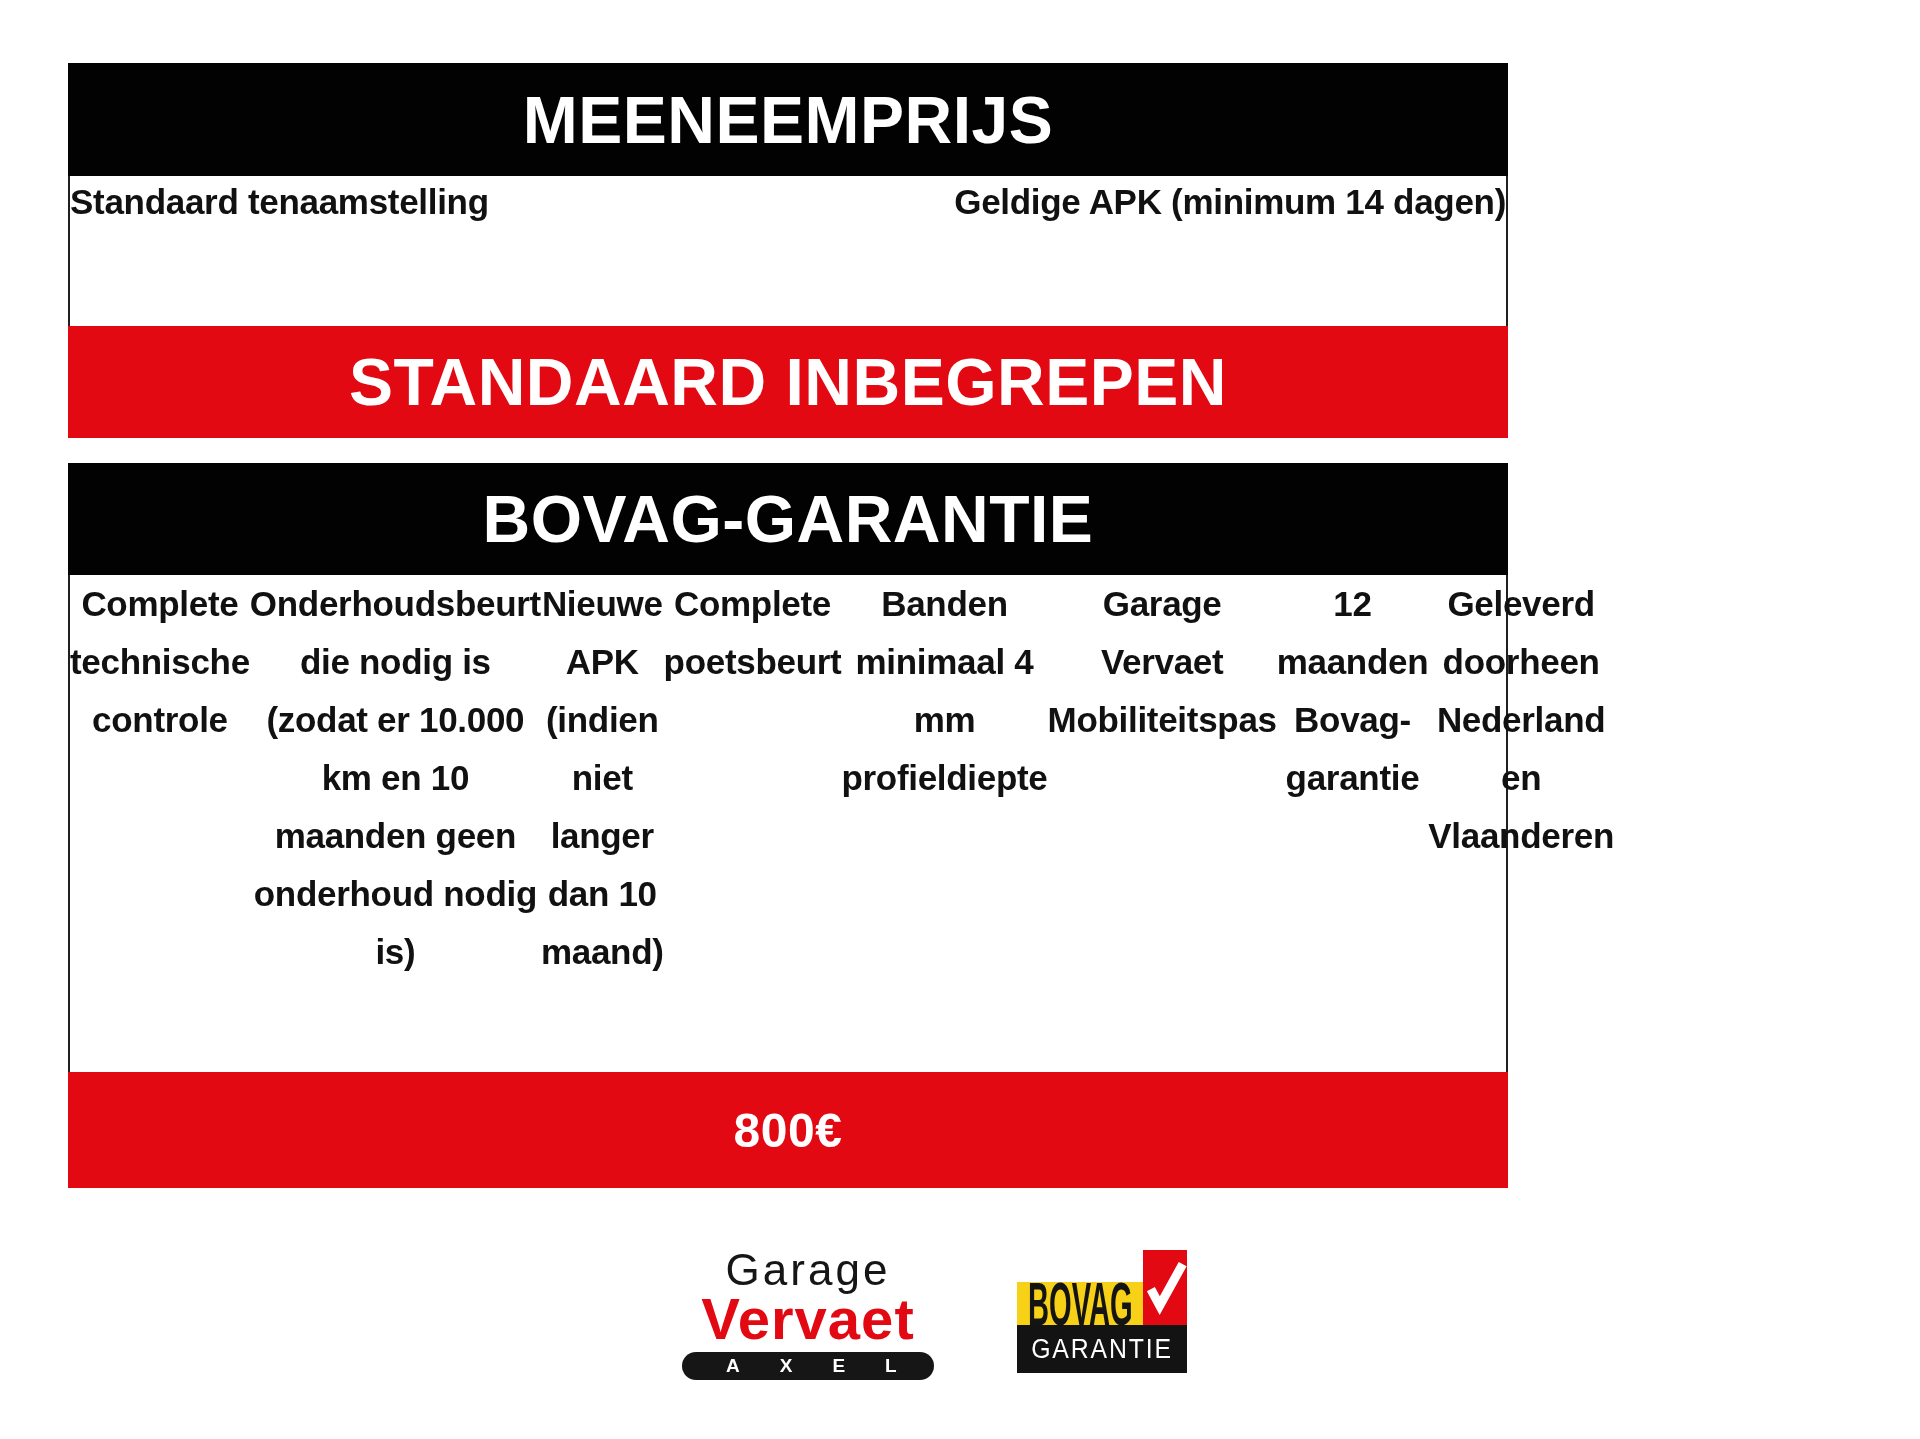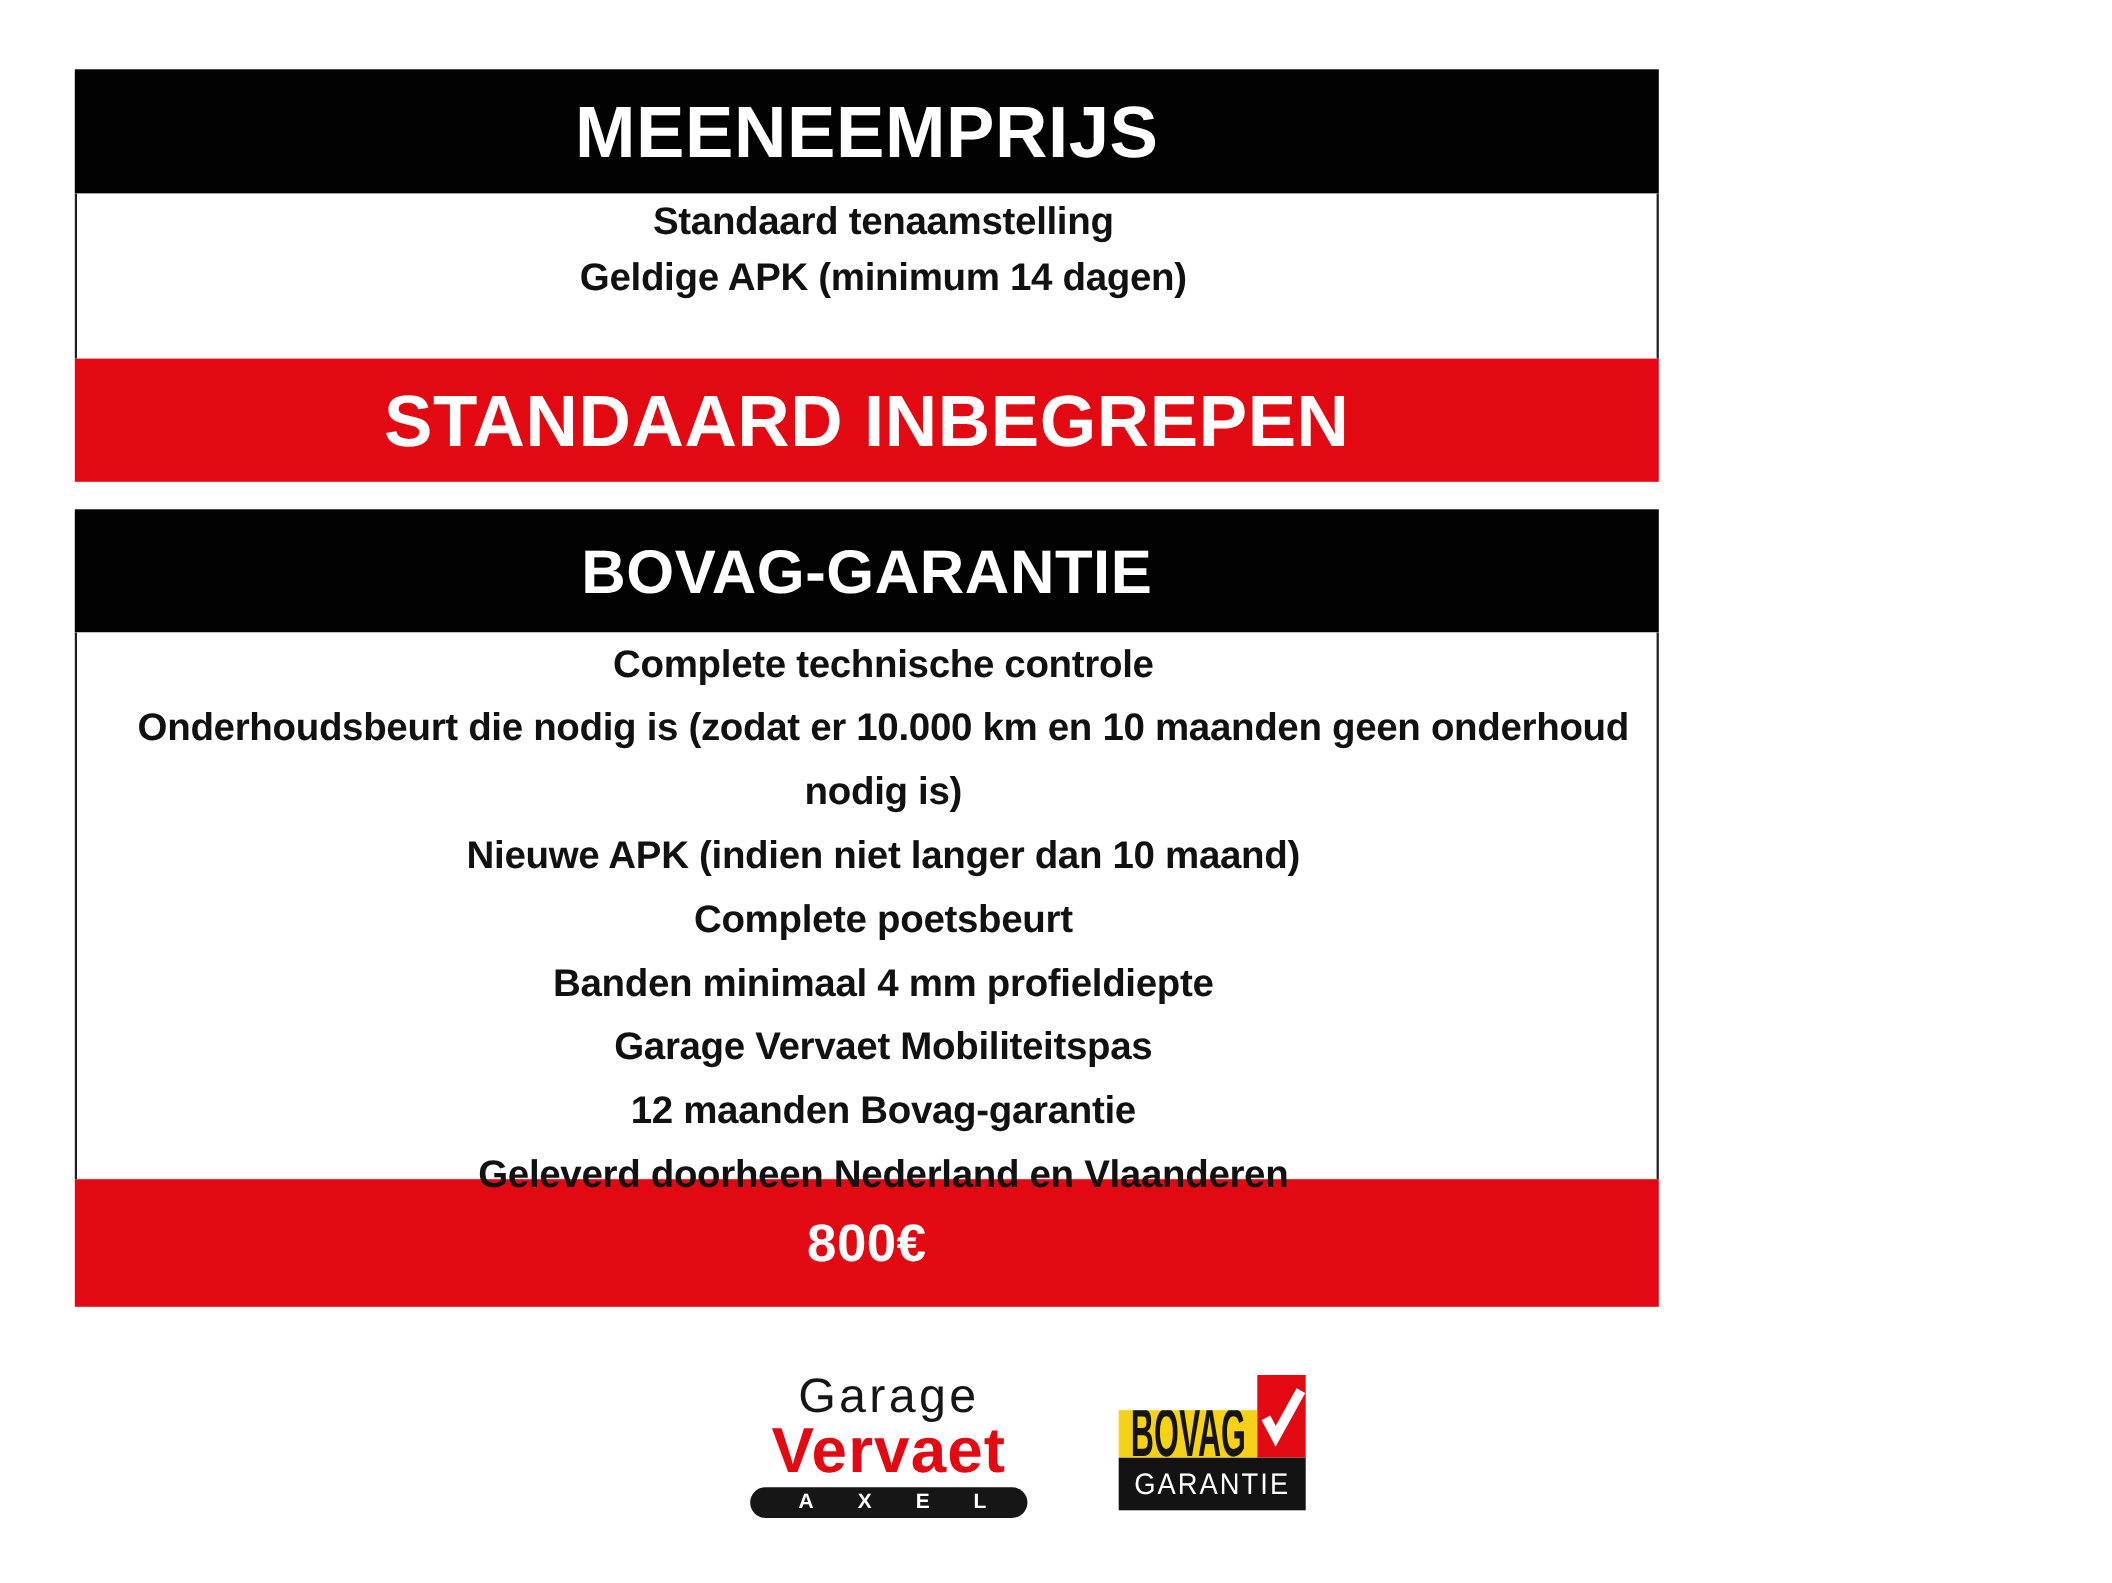--- a/index.html
+++ b/index.html
@@ -29,36 +29,35 @@
     color: #ffffff;
     font-weight: 700;
     letter-spacing: 0.5px;
     text-align: center;
   }
   .banner-black { background: #020202; }
   .banner-red   { background: #e30913; }
 
   .hdr1 { height: 113px; font-size: 66px; }
   .ftr1 { height: 112px; font-size: 66px; }
-  .hdr2 { height: 112px; font-size: 56px; }
+  .hdr2 { height: 112px; font-size: 66px; }
   .ftr2 { height: 116px; font-size: 48px; }
 
   .card-body {
     background: #ffffff;
     border-left: 2px solid #1f1f1f;
     border-right: 2px solid #1f1f1f;
     display: flex;
-    flex-direction: column;
-    justify-content: flex-start;
+    flex-direction: row;
+    justify-content: space-between;
     text-align: center;
     font-weight: 700;
     color: #111111;
     font-size: 35px;
     letter-spacing: -0.3px;
-    padding-left: 30px;
   }
   .body1 { height: 150px; }
   .body1 .line { line-height: 51px; }
   .body2 { height: 497px; }
   .body2 .line { line-height: 58px; }
 
   .card-gap { height: 25px; }
 
   
   .vv-logo {

